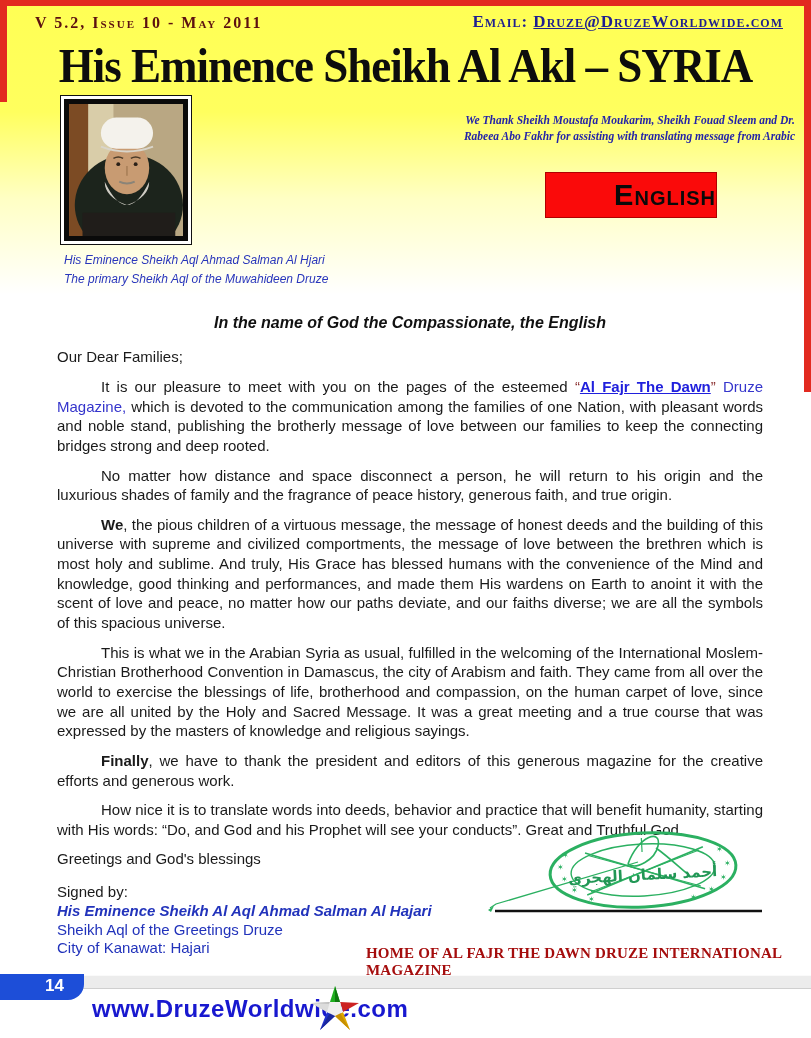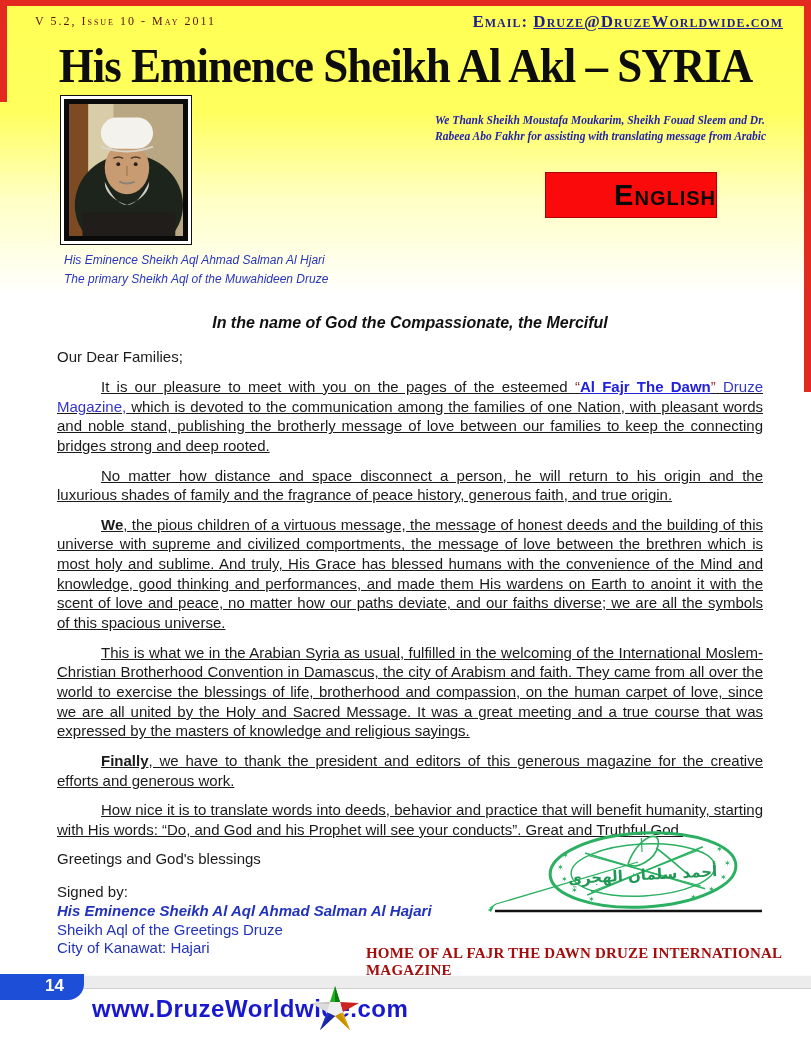--- a/index.html
+++ b/index.html
@@ -8,52 +8,52 @@
     margin:0 auto;overflow:hidden;
     font-family:"Liberation Sans", sans-serif;color:#1a1a1a;
   }
   
   .yellow-grad{position:absolute;left:0;top:0;width:811px;height:320px;
     background:linear-gradient(180deg,#ffff54 0%,#ffff5e 35%,#ffffc4 62%,#ffffff 92%);}
   .red-top{position:absolute;left:0;top:0;width:811px;height:6px;background:#e22a20;}
   .red-left{position:absolute;left:0;top:0;width:7px;height:102px;background:#e22a20;}
   .red-right{position:absolute;right:0;top:0;width:7px;height:392px;background:#e22a20;}
   .issue-line{position:absolute;left:35px;top:14px;
-    font-family:"Liberation Serif",serif;font-weight:normal;font-variant:small-caps;
-    font-size:12px;letter-spacing:2px;color:#5c1010;}
+    font-family:"Liberation Serif",serif;font-weight:bold;font-variant:small-caps;
+    font-size:16px;letter-spacing:2px;color:#5c1010;}
   .email-line{position:absolute;right:28px;top:12px;
     font-family:"Liberation Serif",serif;font-weight:bold;font-variant:small-caps;
     font-size:17px;letter-spacing:1px;color:#1f1f90;}
   .email-line a{color:#1f1f90;text-decoration:underline;cursor:pointer;}
   .page-title{position:absolute;left:0;top:40px;width:811px;text-align:center;
     font-family:"Liberation Serif",serif;font-weight:bold;font-size:45px;
     letter-spacing:-1px;color:#0d0d0d;transform:scaleY(1.08);}
   
   .photo-frame{position:absolute;left:60px;top:95px;width:132px;height:150px;
     background:#fff;border:1px solid #111;padding:3px;box-sizing:border-box;}
   .photo-inner{width:100%;height:100%;border:5px solid #0a0a0a;box-sizing:border-box;background:#b3a17f;}
   .photo-inner svg{display:block;width:100%;height:100%;}
   .photo-caption{position:absolute;left:64px;top:251px;
     font-style:italic;font-size:12px;line-height:19px;color:#2936bb;}
   
-  .credit-note{position:absolute;left:435px;top:112px;width:360px;text-align:left;
+  .credit-note{position:absolute;left:435px;top:112px;width:360px;text-align:right;
     font-family:"Liberation Serif",serif;font-style:italic;font-weight:bold;
     font-size:11.5px;line-height:16px;color:#2424a8;}
   .english-btn{position:absolute;left:545px;top:172px;width:170px;height:44px;
     background:#fa0a0a;border:1px solid #b00000;display:flex;align-items:center;justify-content:flex-end;
     cursor:pointer;}
   .english-btn span{font-variant:small-caps;font-weight:bold;font-size:29px;
     letter-spacing:1px;color:#0a0a0a;}
   
   .letter{position:absolute;left:57px;top:314px;width:706px;font-size:15px;}
   .letter-heading{text-align:center;font-weight:bold;font-style:italic;font-size:16px;
     margin-bottom:16px;color:#111;}
   .letter-greeting{margin-bottom:12px;}
   .para{margin:0 0 10px 0;text-align:justify;line-height:1.31;}
-  .para.indent{text-indent:44px;text-decoration:underline;}
+  .para.indent{text-indent:44px;}
   .seg-bold{font-weight:bold;}
   .seg-blue{color:#3535cc;}
   .seg-quote{color:#8b3030;}
   .seg-link{color:#2020dd;font-weight:bold;text-decoration:underline;cursor:pointer;}
   .sig-block{margin-top:14px;line-height:1.25;}
   .sig-name{color:#2233bb;font-weight:bold;font-style:italic;}
   .sig-line{color:#2233bb;}
   
   .stamp{position:absolute;left:478px;top:818px;width:292px;height:102px;}
   
@@ -115,21 +115,21 @@
   <div class="credit-note">
     <div>We Thank Sheikh Moustafa Moukarim, Sheikh Fouad Sleem and Dr.</div>
     <div>Rabeea Abo Fakhr for assisting with translating message  from Arabic</div>
   </div>
 
   <div class="english-btn">
     <span>English</span>
   </div>
 
   <div class="letter">
-    <div class="letter-heading">In the name of God the Compassionate, the Merciful</div>
+    <div class="letter-heading">In the name of God the Compassionate, the English</div>
     <div class="letter-greeting">Our Dear Families;</div>
     <div>
         <p class="para indent"><span>It is our pleasure to meet with you on the pages of the esteemed </span><span class="seg-quote">“</span><a class="seg-link">Al Fajr The Dawn</a><span class="seg-quote">”</span><span class="seg-blue"> Druze Magazine,</span><span> which is devoted to the communication among the families of one Nation, with pleasant words and noble stand, publishing the brotherly message of love between our families to keep the connecting bridges strong and deep rooted.</span></p>
         <p class="para indent"><span>No matter how distance and space disconnect a person, he will return to his origin and the luxurious shades of family and the fragrance of peace history, generous faith, and true origin.</span></p>
         <p class="para indent"><span class="seg-bold">We</span><span>, the pious children  of a virtuous message, the message of honest deeds and the building of this universe with supreme and civilized comportments, the message of love between the brethren which is most holy and sublime. And truly, His Grace has blessed humans with the convenience of the Mind and knowledge, good thinking and performances, and made them His wardens on Earth to anoint it with the scent of love and peace, no matter how our paths deviate, and our faiths diverse; we are all the symbols of this spacious universe.</span></p>
         <p class="para indent"><span>This is what we in the Arabian Syria as usual, fulfilled in the welcoming of the International Moslem-Christian Brotherhood Convention in Damascus, the city of Arabism and faith. They came from all over the world to exercise the blessings of life, brotherhood and compassion, on the human carpet of love, since we are all united by the Holy and Sacred Message. It was a great meeting and a true course that was expressed by the masters of knowledge and religious sayings.</span></p>
         <p class="para indent"><span class="seg-bold">Finally</span><span>, we have to thank the president and editors of this generous magazine for the creative efforts and generous work.</span></p>
         <p class="para indent"><span>How nice it is to translate words into deeds, behavior and practice that will benefit humanity, starting with His words: “Do, and God and his Prophet will see your conducts”.  Great and Truthful God.</span></p>
         <p class="para"><span>Greetings and God's blessings</span></p>
       </div>

